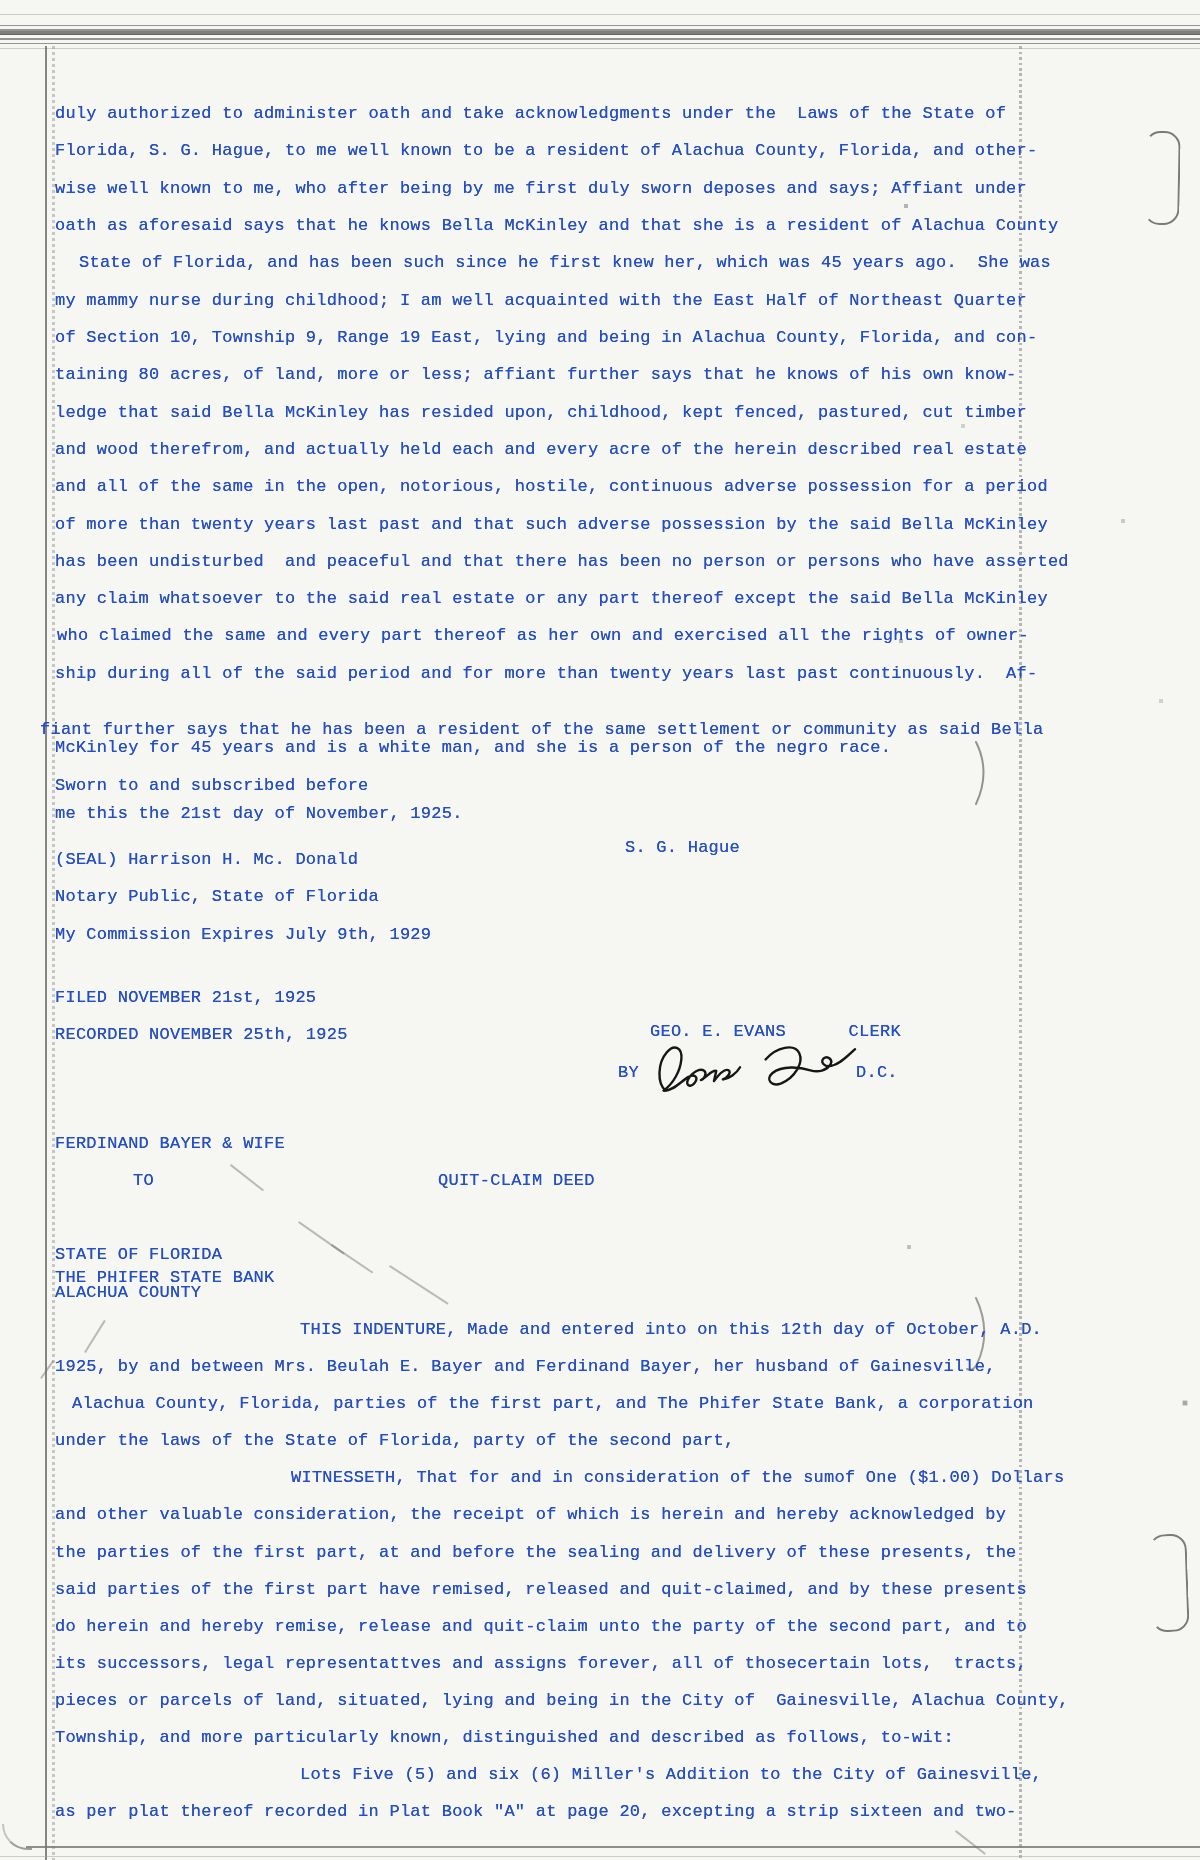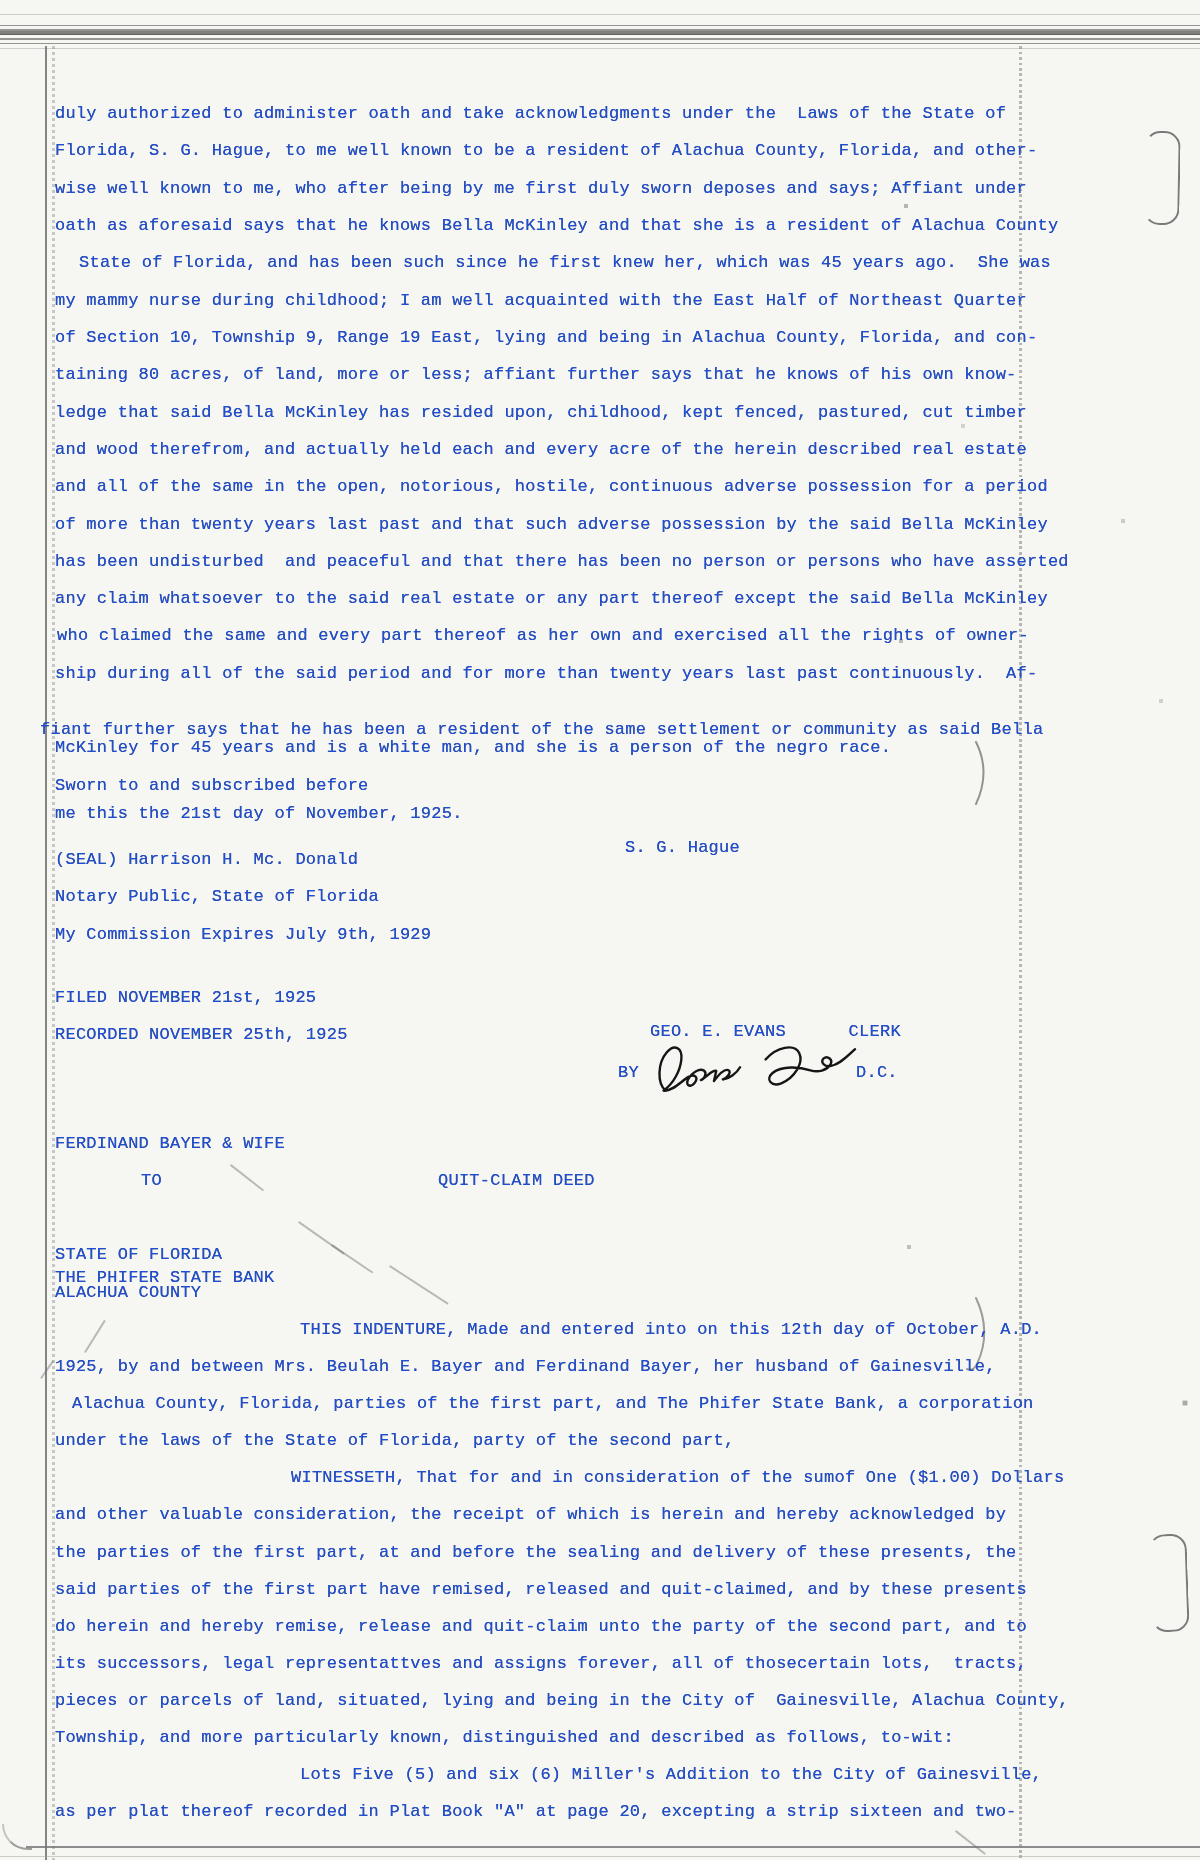--- a/index.html
+++ b/index.html
@@ -133,21 +133,21 @@
     </div>
     <div>
       <div class="tline" style="left: 55px; top: 988px;">FILED NOVEMBER 21st, 1925</div>
       <div class="tline" style="left: 55px; top: 1025px;">RECORDED NOVEMBER 25th, 1925</div>
       <div class="tline" style="left: 650px; top: 1022px;">GEO. E. EVANS      CLERK</div>
       <div class="tline" style="left: 618px; top: 1063px;">BY</div>
       <div class="tline" style="left: 856px; top: 1063px;">D.C.</div>
     </div>
     <div>
       <div class="tline" style="left: 55px; top: 1134px;">FERDINAND BAYER &amp; WIFE</div>
-      <div class="tline" style="left: 133px; top: 1171px; margin-left: 8px;">TO</div>
+      <div class="tline" style="left: 133px; top: 1171px;">TO</div>
       <div class="tline" style="left: 438px; top: 1171px;">QUIT-CLAIM DEED</div>
       <div class="tline" style="left: 55px; top: 1268px;">THE PHIFER STATE BANK</div>
       <div class="tline" style="left: 55px; top: 1245px;">STATE OF FLORIDA</div>
       <div class="tline" style="left: 55px; top: 1283px;">ALACHUA COUNTY</div>
     </div>
     <div>
       <div class="tline" style="left: 300px; top: 1320px;">THIS INDENTURE, Made and entered into on this 12th day of October, A.D.</div>
       <div class="tline" style="left: 55px; top: 1357px;">1925, by and between Mrs. Beulah E. Bayer and Ferdinand Bayer, her husband of Gainesville,</div>
       <div class="tline" style="left: 72px; top: 1394px;">Alachua County, Florida, parties of the first part, and The Phifer State Bank, a corporation</div>
       <div class="tline" style="left: 55px; top: 1431px;">under the laws of the State of Florida, party of the second part,</div>

